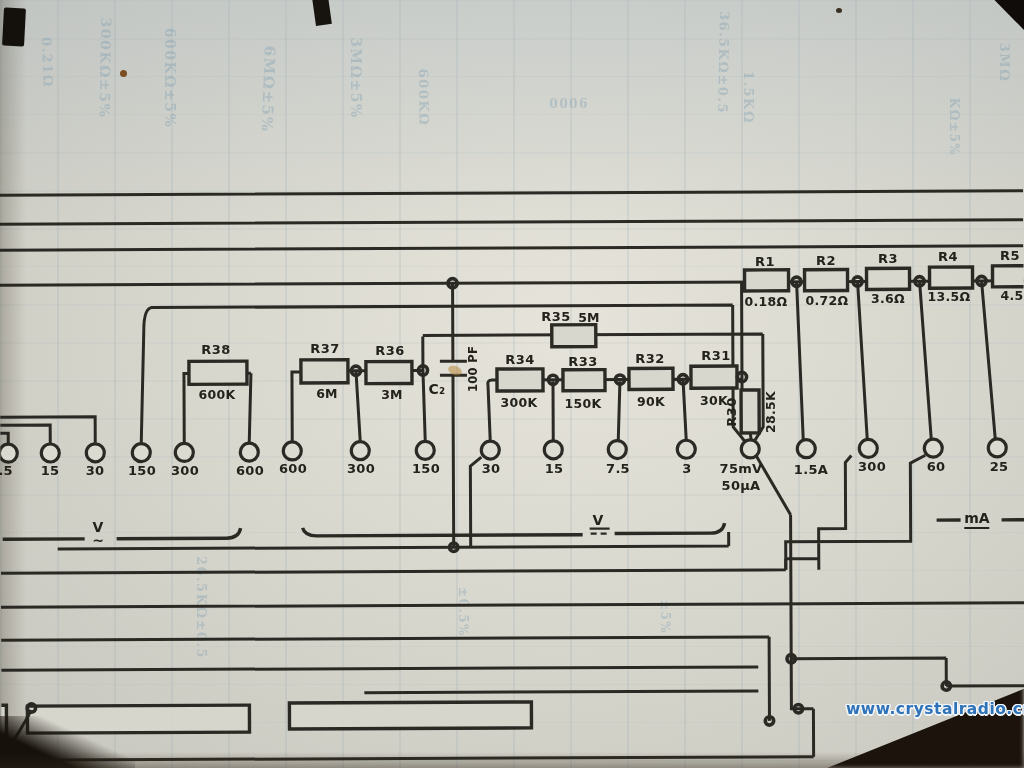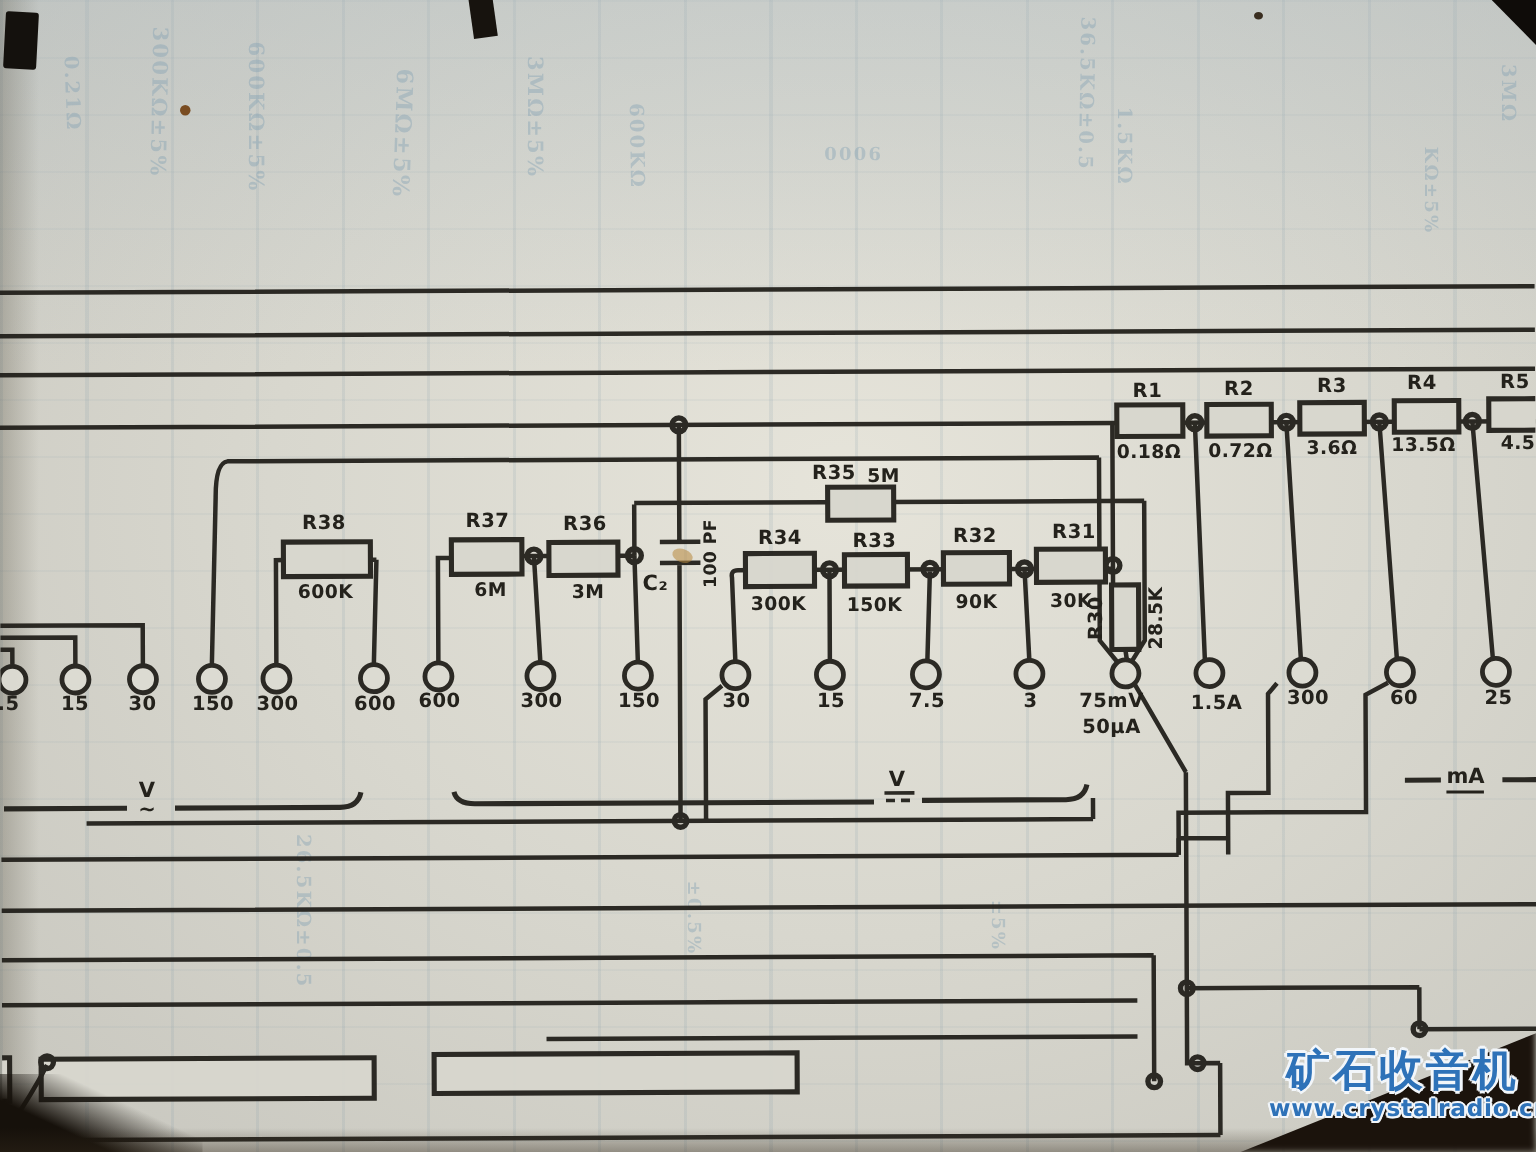--- a/index.html
+++ b/index.html
@@ -227,15 +227,14 @@
 <div class="mark" style="left:314px;top:-3px;width:16px;height:28px;background:#17130e;transform:rotate(-8deg)"></div>
 <div class="mark" style="left:988px;top:0;width:36px;height:30px;background:#0f0c09;clip-path:polygon(100% 0,18% 0,100% 100%)"></div>
 <div class="mark" style="left:120px;top:70px;width:7px;height:7px;background:#7a4d22;border-radius:50%"></div>
 <div class="mark" style="left:836px;top:8px;width:6px;height:5px;background:#3a2e20;border-radius:50%"></div>
 <div class="mark" style="left:448px;top:366px;width:14px;height:9px;background:#b8893e;opacity:.55;border-radius:50%;transform:rotate(20deg)"></div>
 <div class="mark" style="left:0;top:716px;width:135px;height:52px;background:linear-gradient(25deg,#16110b 30%,rgba(22,17,11,0) 62%)"></div>
 <div class="layer tint-bottom"></div>
 <div class="mark" style="left:810px;top:680px;width:214px;height:88px;background:#1b130c;clip-path:polygon(8% 100%,100% 10%,100% 100%);filter:blur(2px)"></div>
 
 <div class="wm">
-  <div class="wm-brand">矿石收音机</div>
   <div class="wm-url">www.crystalradio.cn</div>
 </div>
 
 </body></html>

